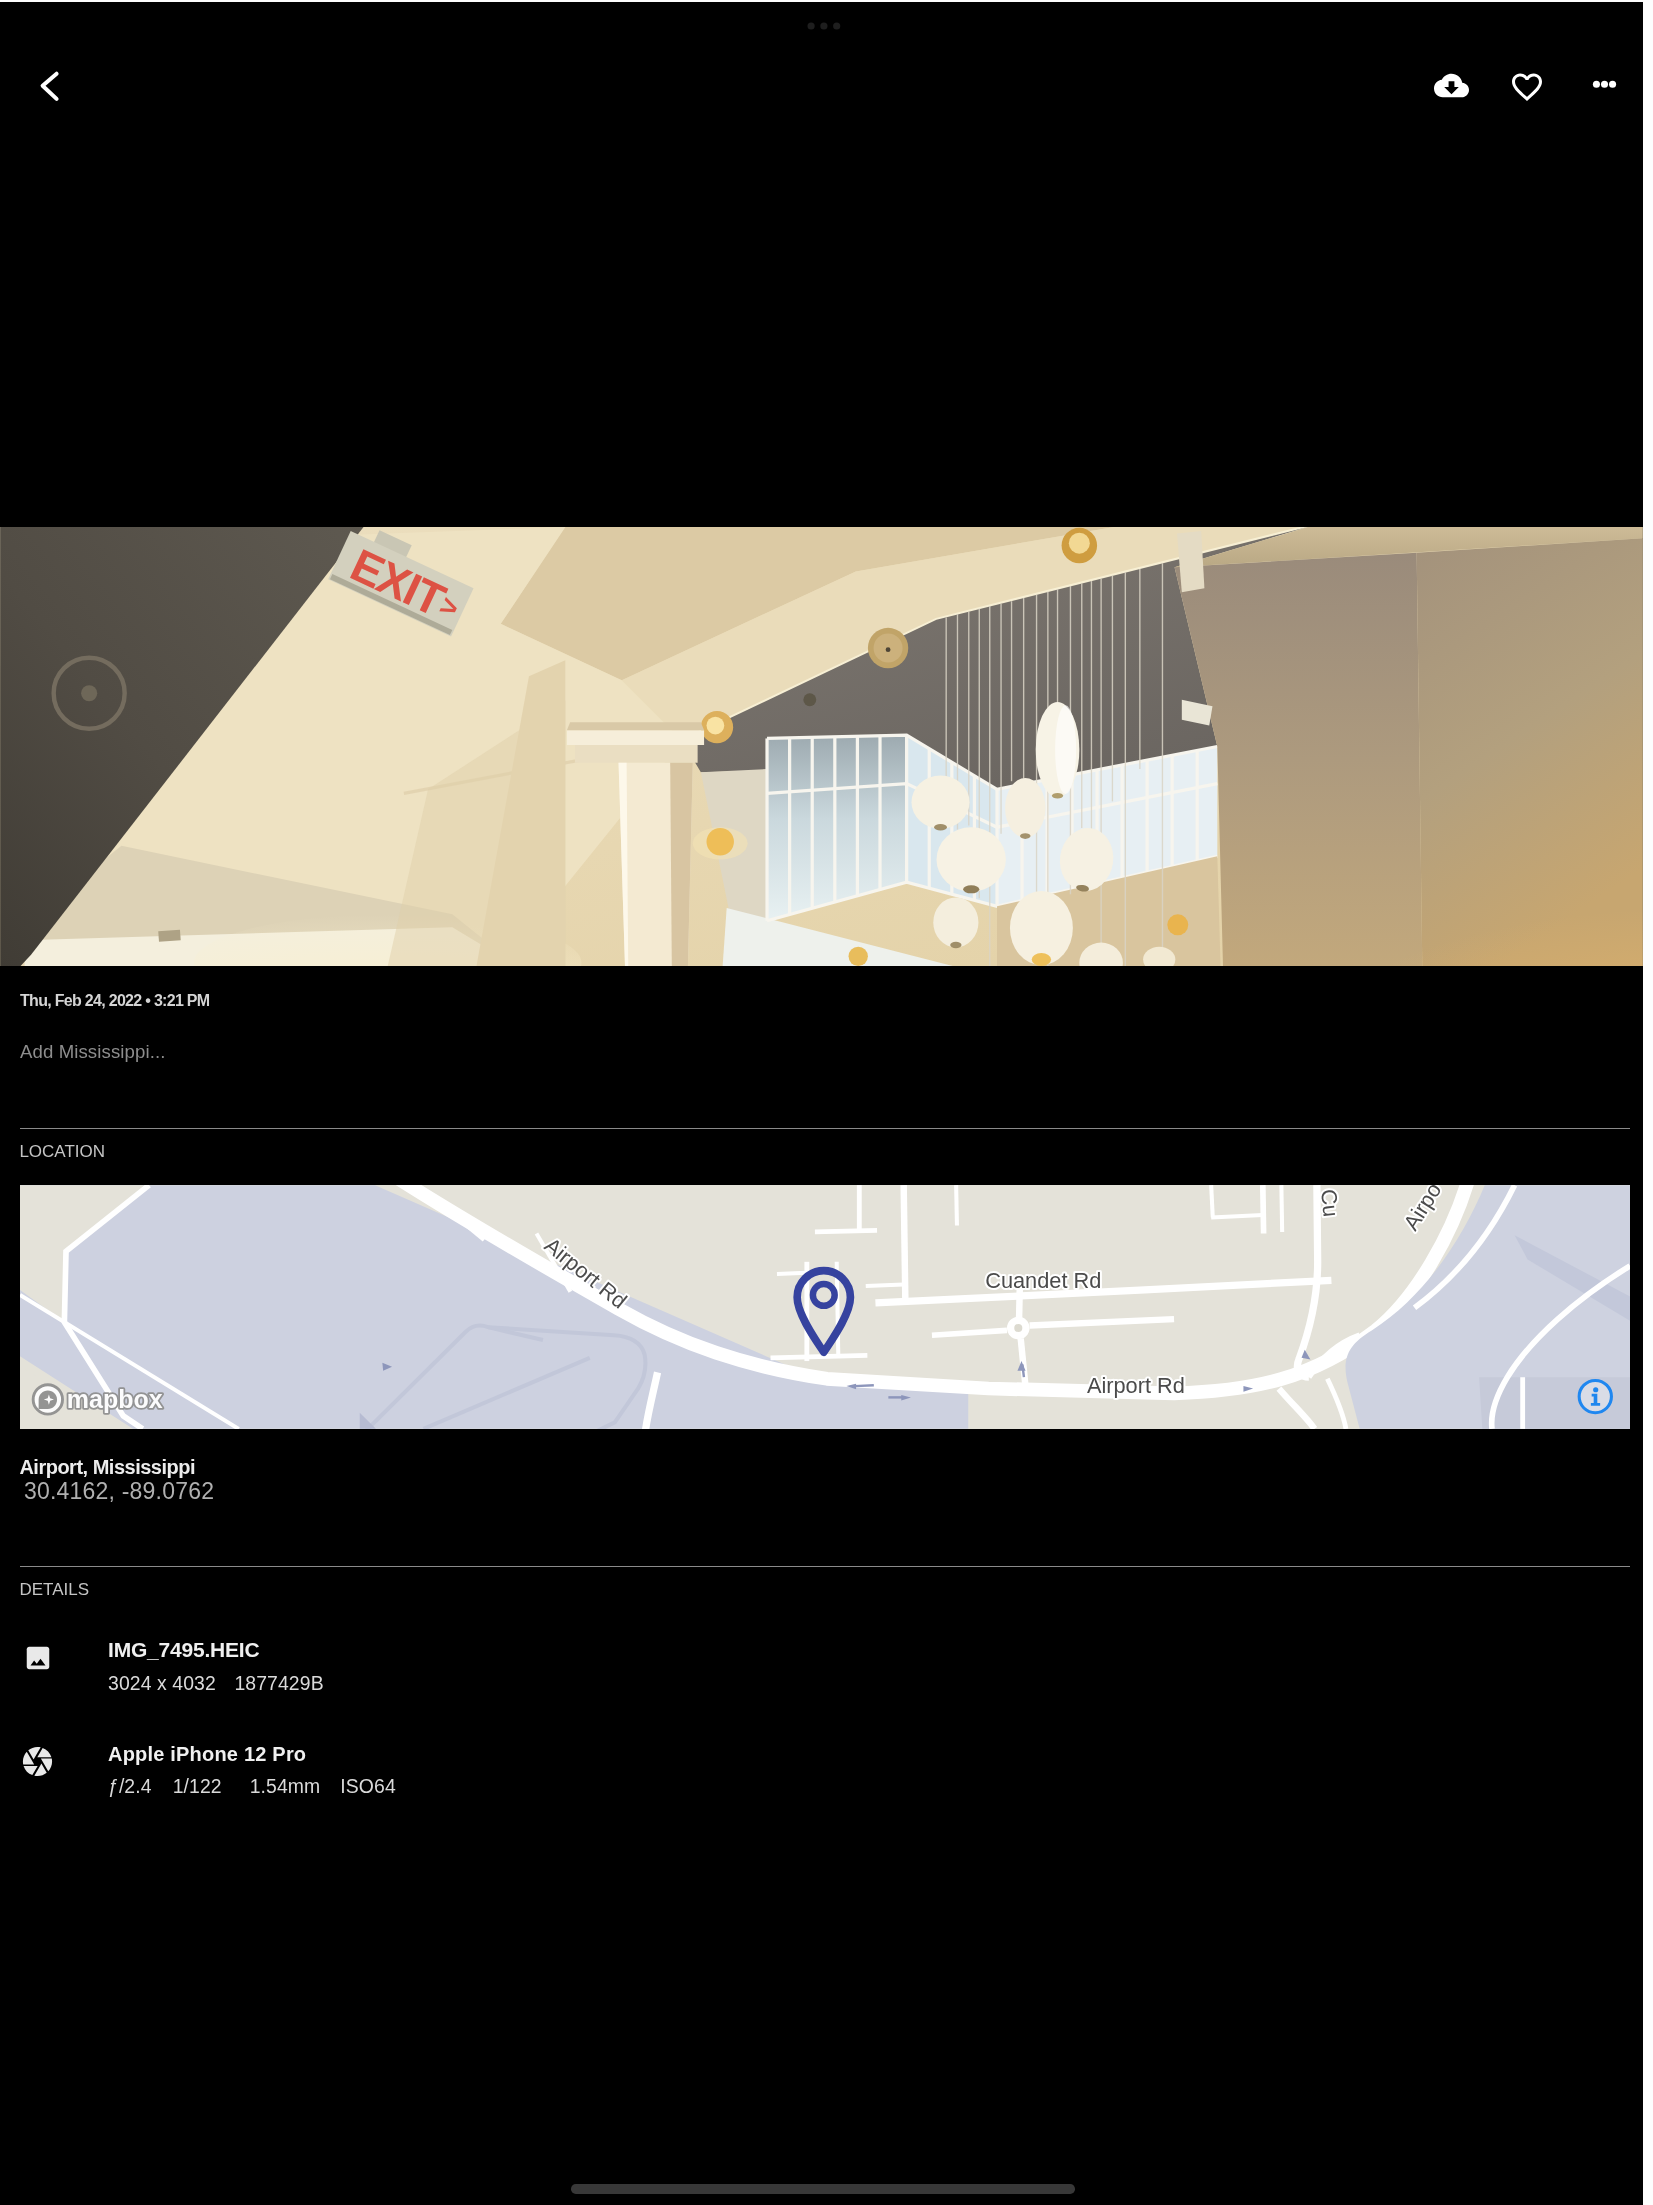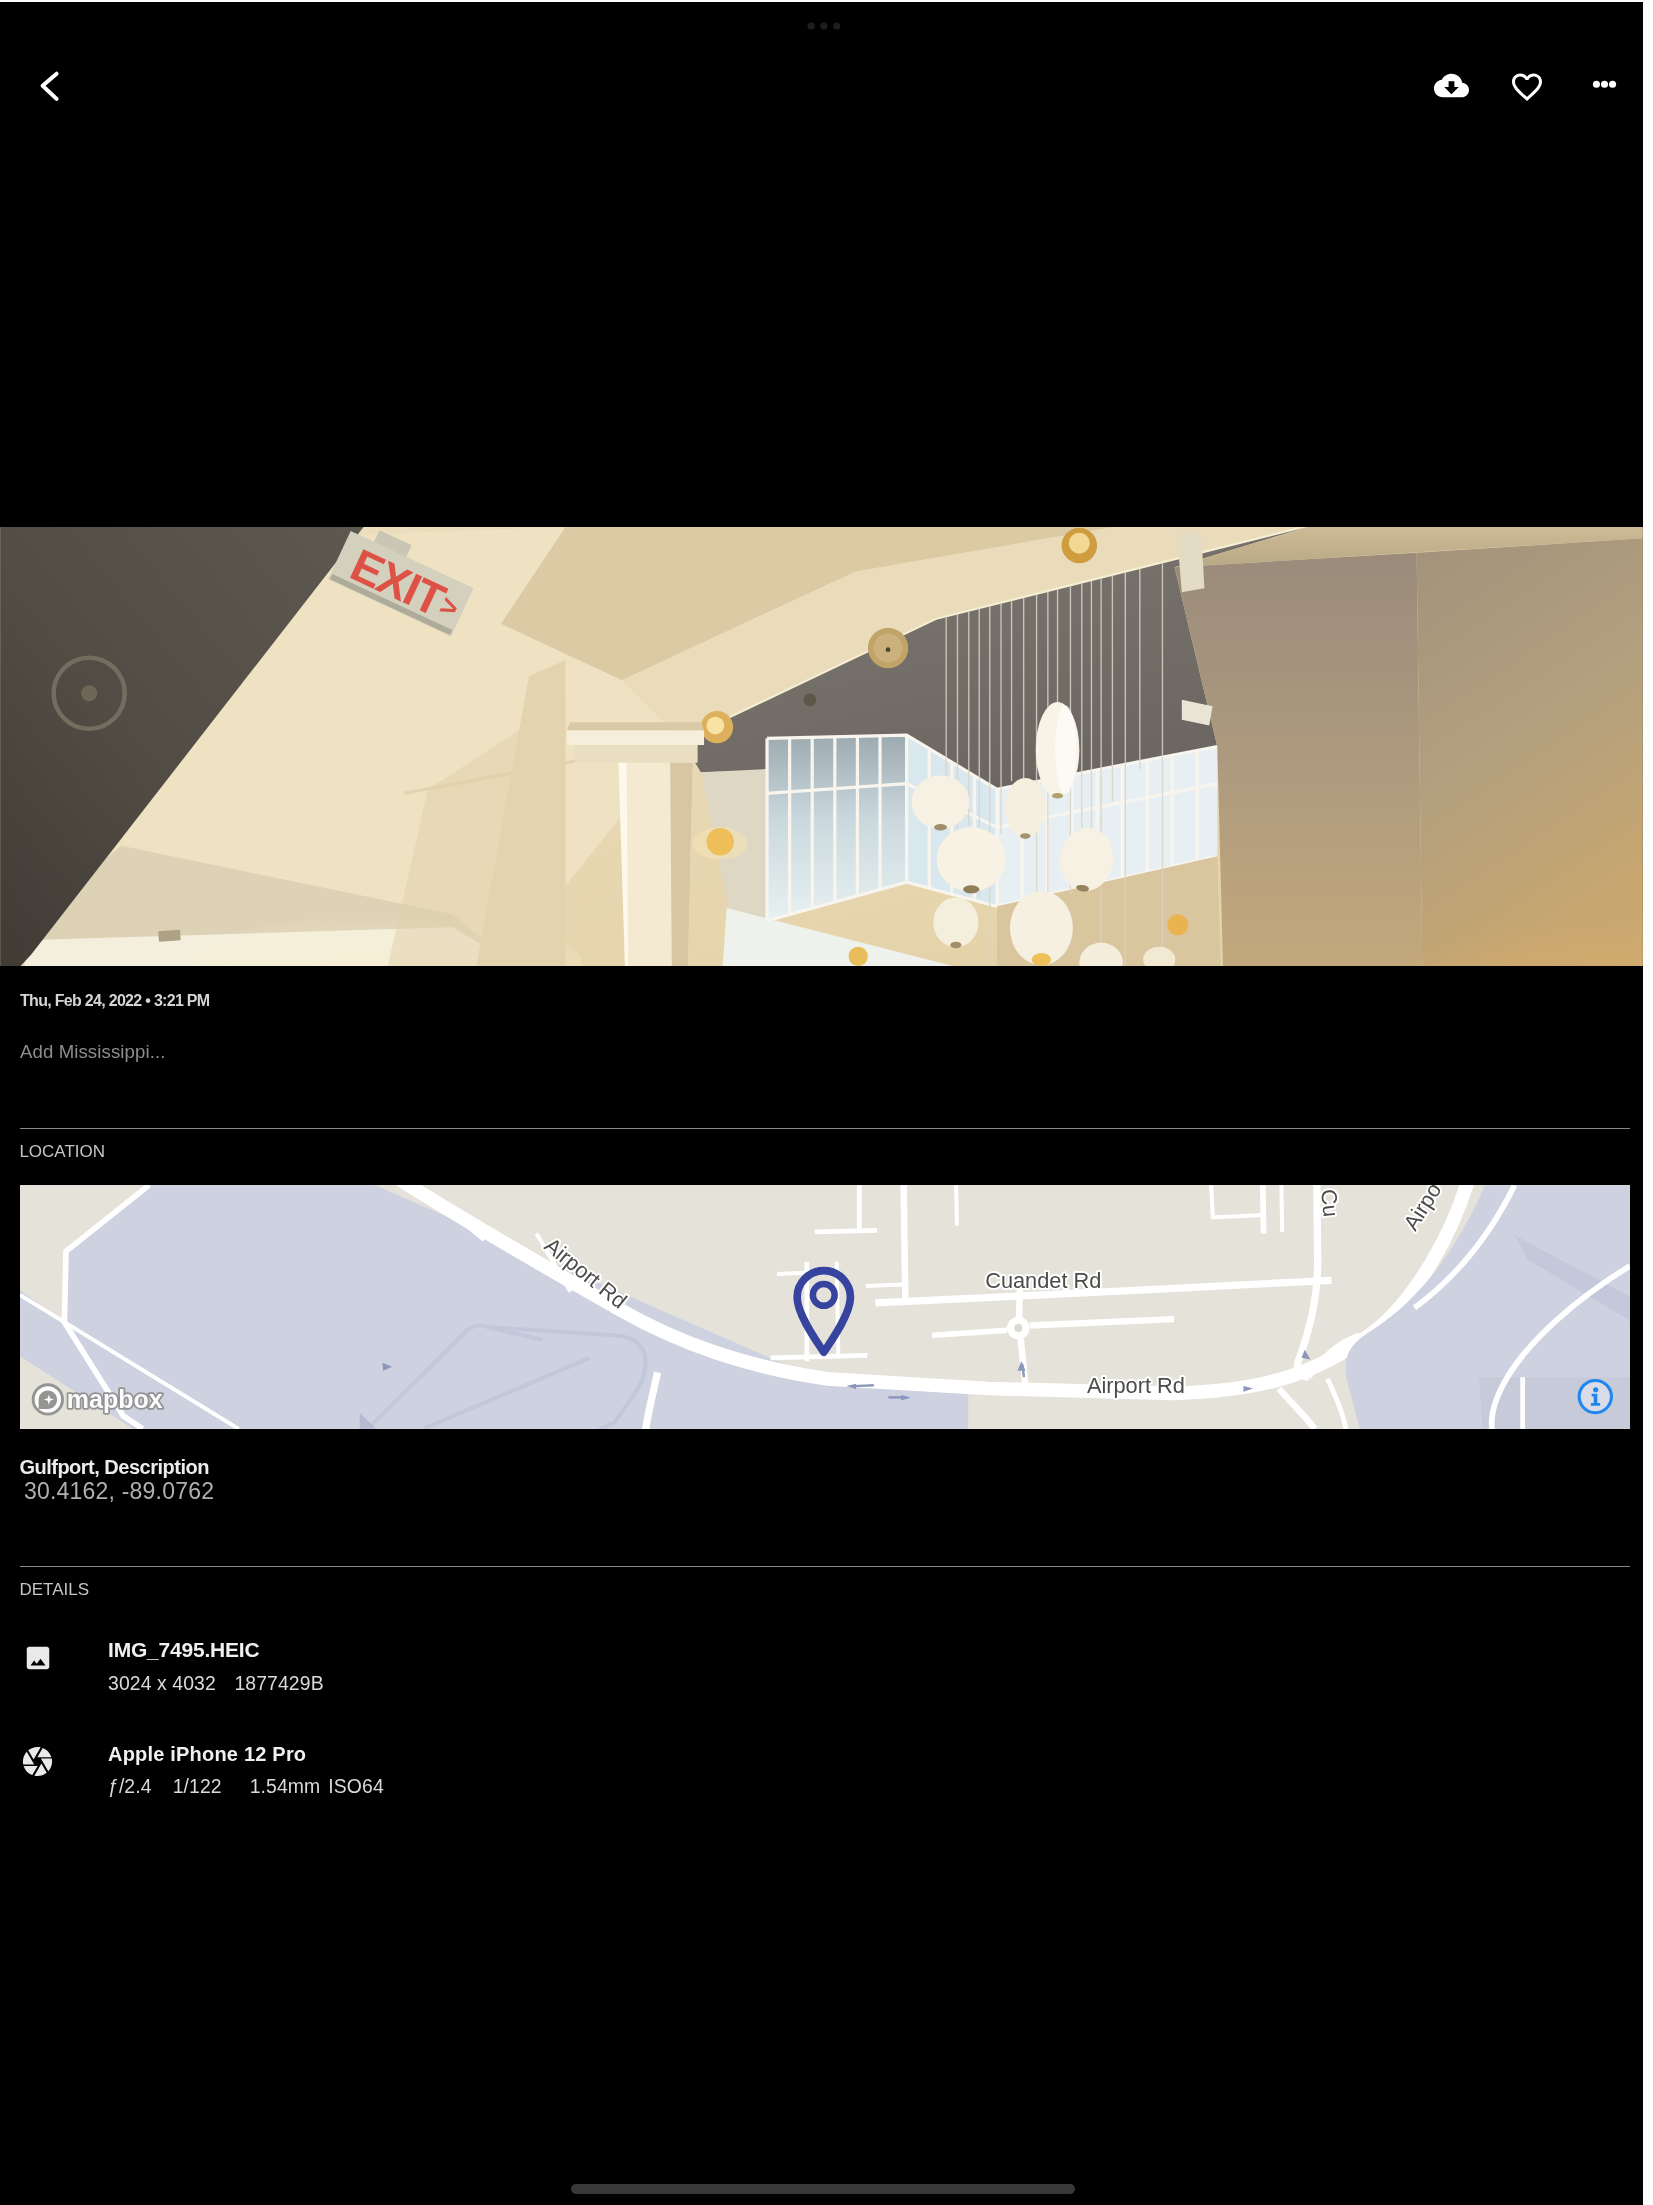--- a/index.html
+++ b/index.html
@@ -371,21 +371,21 @@
 
 <g>
 <circle cx="1952" cy="262" r="20" fill="#f0f2f6" opacity="0.45"></circle>
 <circle cx="1952" cy="262" r="20" fill="none" stroke="#1f87f0" stroke-width="3.8"></circle>
 <circle cx="1952.5" cy="253.5" r="3.2" fill="#1e86ee"></circle>
 <path d="M1947.5,258.5 L1954.5,258.5 L1954.5,270 L1958,270 L1958,273.5 L1946.5,273.5 L1946.5,270 L1950,270 L1950,262 L1947.5,262 Z" fill="#1e86ee"></path>
 </g>
 </svg>
 </div>
 
-<div class="abs" style="left:19.4px;top:1457px;font-size:20px;font-weight:700;color:#ececec;letter-spacing:-0.5px;line-height:1;">Gulfport, Description</div>
+<div class="abs" style="left:19.4px;top:1457px;font-size:20px;font-weight:700;color:#ececec;letter-spacing:-0.5px;line-height:1;">Airport, Mississippi</div>
 
 <div class="abs" style="left:24px;top:1480px;font-size:23px;color:#b0b0b0;letter-spacing:0.2px;line-height:1;">30.4162, -89.0762</div>
 
 <div class="abs" style="left:20px;top:1566px;width:1610px;height:1.2px;background:#8a8a8a;"></div>
 
 <div class="abs" style="left:19.4px;top:1581px;font-size:17px;color:#c4c4c4;letter-spacing:0px;line-height:1;">DETAILS</div>
 
 <svg class="abs" style="left:22.6px;top:1643px;" width="30" height="30" viewBox="0 0 24 24">
 <path fill="#e9e9e9" d="M21 19V5c0-1.1-.9-2-2-2H5c-1.1 0-2 .9-2 2v14c0 1.1.9 2 2 2h14c1.1 0 2-.9 2-2z"></path>
 <path fill="#000000" d="M8.9 13.98l2.1 2.53L14 12.5l4 5.5H6z"></path>
@@ -394,18 +394,18 @@
 <div class="abs" style="left:108px;top:1639px;font-size:21px;font-weight:700;color:#f0f0f0;letter-spacing:-0.2px;line-height:1;">IMG_7495.HEIC</div>
 
 <div class="abs" style="left:108px;top:1674px;font-size:19.4px;color:#dadada;letter-spacing:0.1px;line-height:1;"><span style="margin-right:18.6px;">3024 x 4032</span><span>1877429B</span></div>
 
 <svg class="abs" style="left:20px;top:1744px;" width="35" height="35" viewBox="0 0 24 24">
 <path fill="#e9e9e9" d="M9.4 10.5l4.77-8.26C13.47 2.09 12.75 2 12 2c-2.4 0-4.6.85-6.32 2.25l3.66 6.35.06-.1zM21.54 9c-.92-2.92-3.15-5.26-6-6.34L11.88 9h9.66zm.26 1h-7.49l.29.5 4.76 8.25C21 16.97 22 14.61 22 12c0-.69-.07-1.35-.2-2zM8.54 12l-3.9-6.75C3.01 7.03 2 9.39 2 12c0 .69.07 1.35.2 2h7.49l-1.15-2zm-6.08 3c.92 2.92 3.15 5.26 6 6.34L12.12 15H2.46zm11.27 0l-3.9 6.76c.7.15 1.42.24 2.17.24 2.4 0 4.6-.85 6.32-2.25l-3.66-6.35-.93 1.6z"></path>
 </svg>
 
 <div class="abs" style="left:108px;top:1744px;font-size:20px;font-weight:700;color:#f0f0f0;letter-spacing:0.2px;line-height:1;">Apple iPhone 12 Pro</div>
 
-<div class="abs" style="left:108px;top:1777px;font-size:19.4px;color:#dadada;letter-spacing:0.1px;line-height:1;"><span style="margin-right:21px;">ƒ/2.4</span><span style="margin-right:28px;">1/122</span><span style="margin-right:8px;">1.54mm</span><span>ISO64</span></div>
+<div class="abs" style="left:108px;top:1777px;font-size:19.4px;color:#dadada;letter-spacing:0.1px;line-height:1;"><span style="margin-right:21px;">ƒ/2.4</span><span style="margin-right:28px;">1/122</span><span style="margin-right:20px;">1.54mm</span><span>ISO64</span></div>
 
 <div class="abs" style="left:571px;top:2184px;width:504px;height:9.7px;border-radius:4.8px;background:#383838;"></div>
 
 </div>
 
 
 </body></html>

